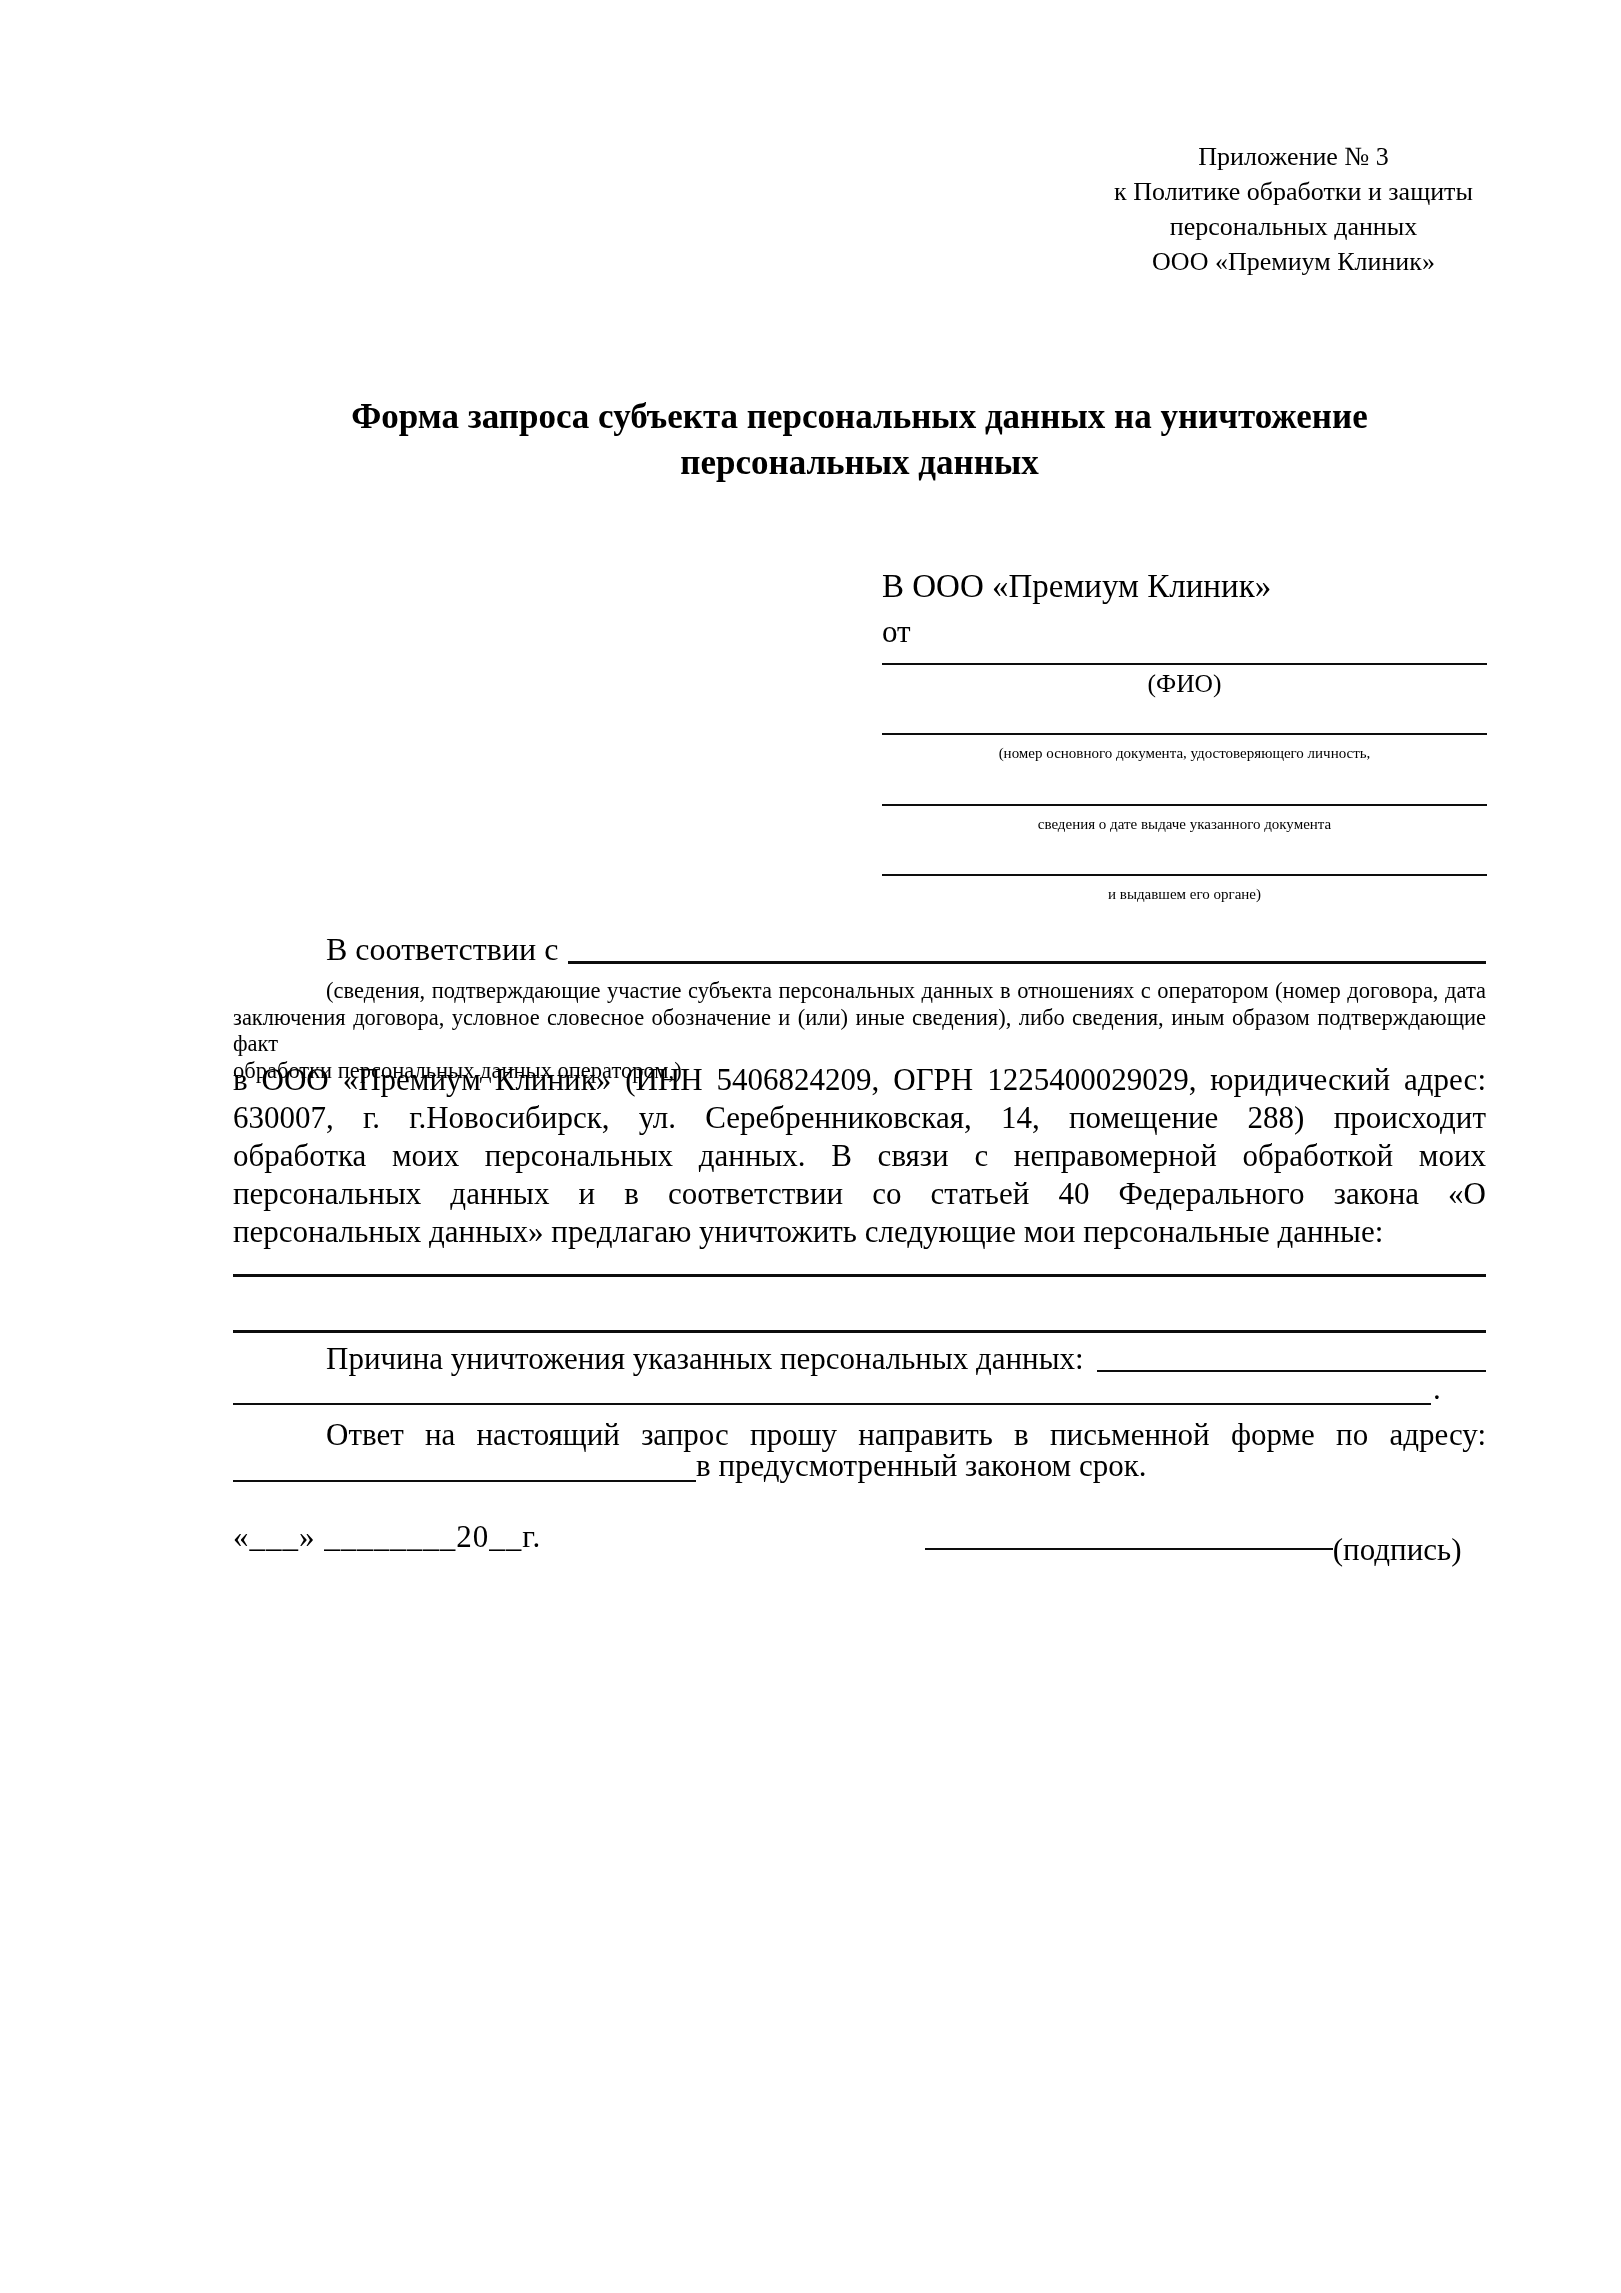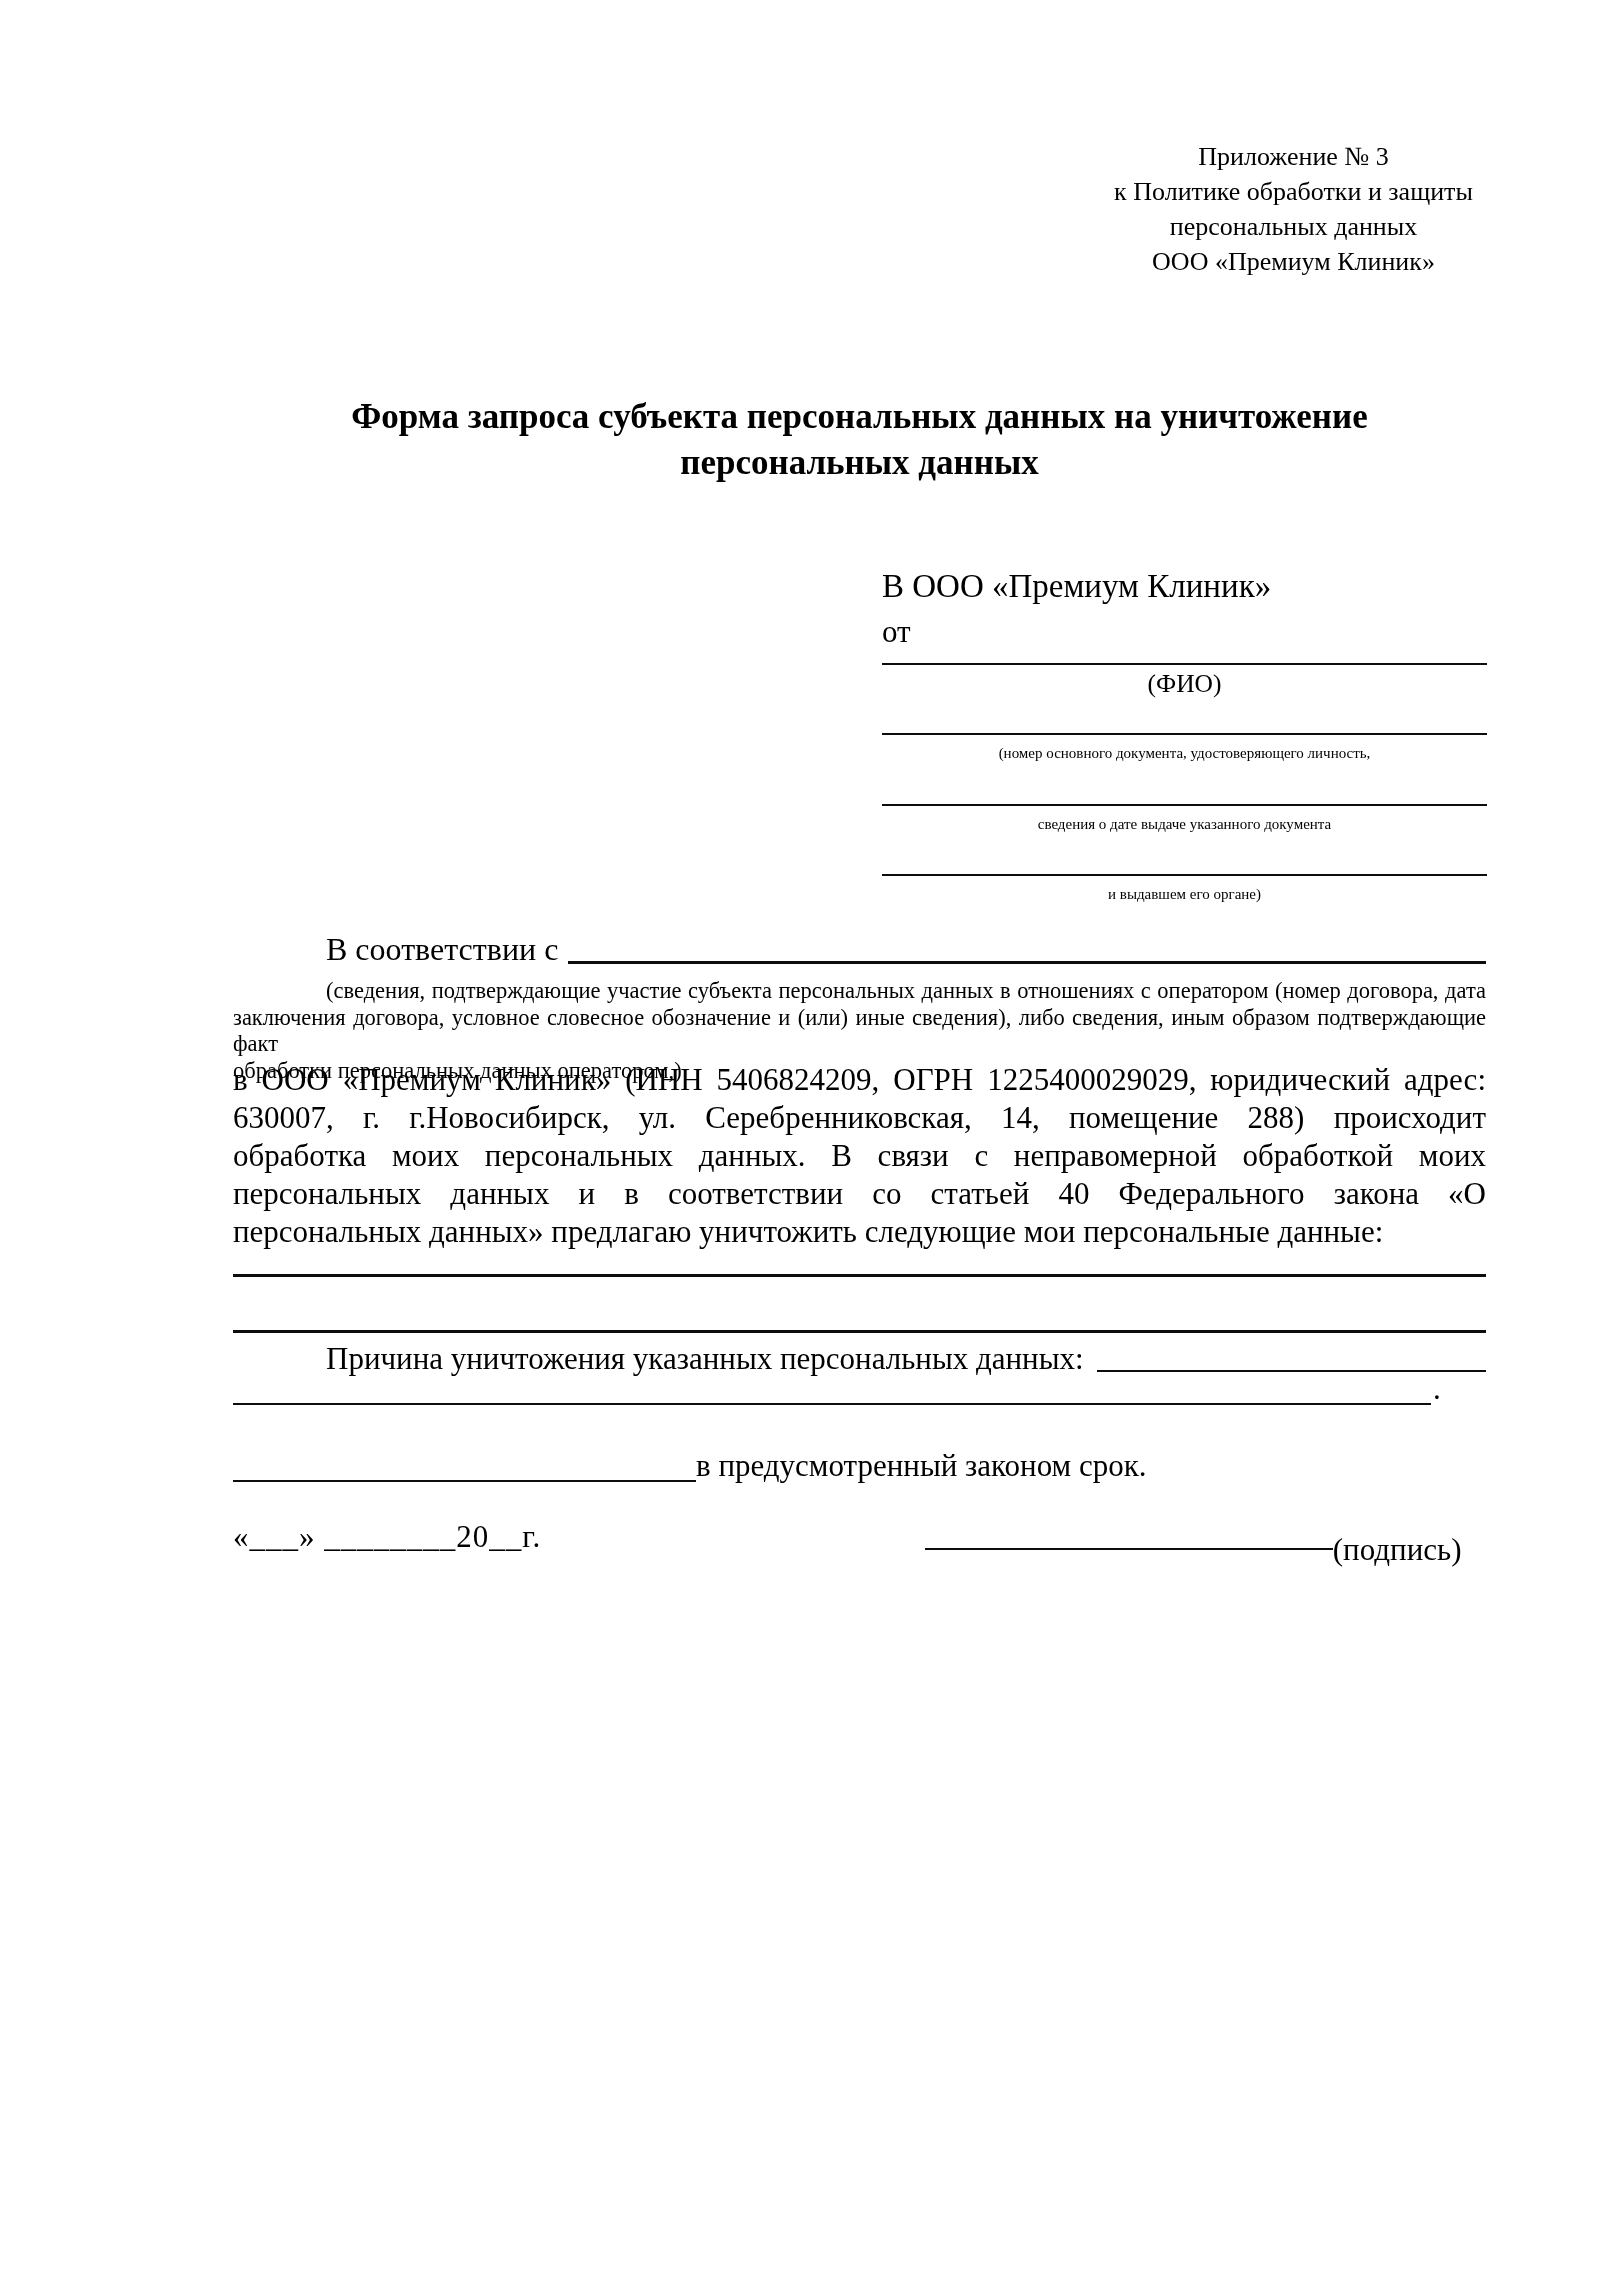--- a/index.html
+++ b/index.html
@@ -118,20 +118,21 @@
   <div class="abs reason">
     <span class="lbl">Причина уничтожения указанных персональных данных:</span>
     <span class="fill"></span>
   </div>
 
   <div class="abs periodrow">
     <span class="fill"></span>
     <span class="dot">.</span>
   </div>
 
+  <div class="abs answer">Ответ на настоящий запрос прошу направить в письменной форме по адресу:</div>
 
   <div class="abs tail">
     <span class="fill"></span>
     <span class="txt">в предусмотренный законом срок.</span>
   </div>
 
   <div class="abs dateline">«___» ________20__г.</div>
   <div class="abs sig">
     <span class="fill"></span>
     <span class="txt">(подпись)</span>

